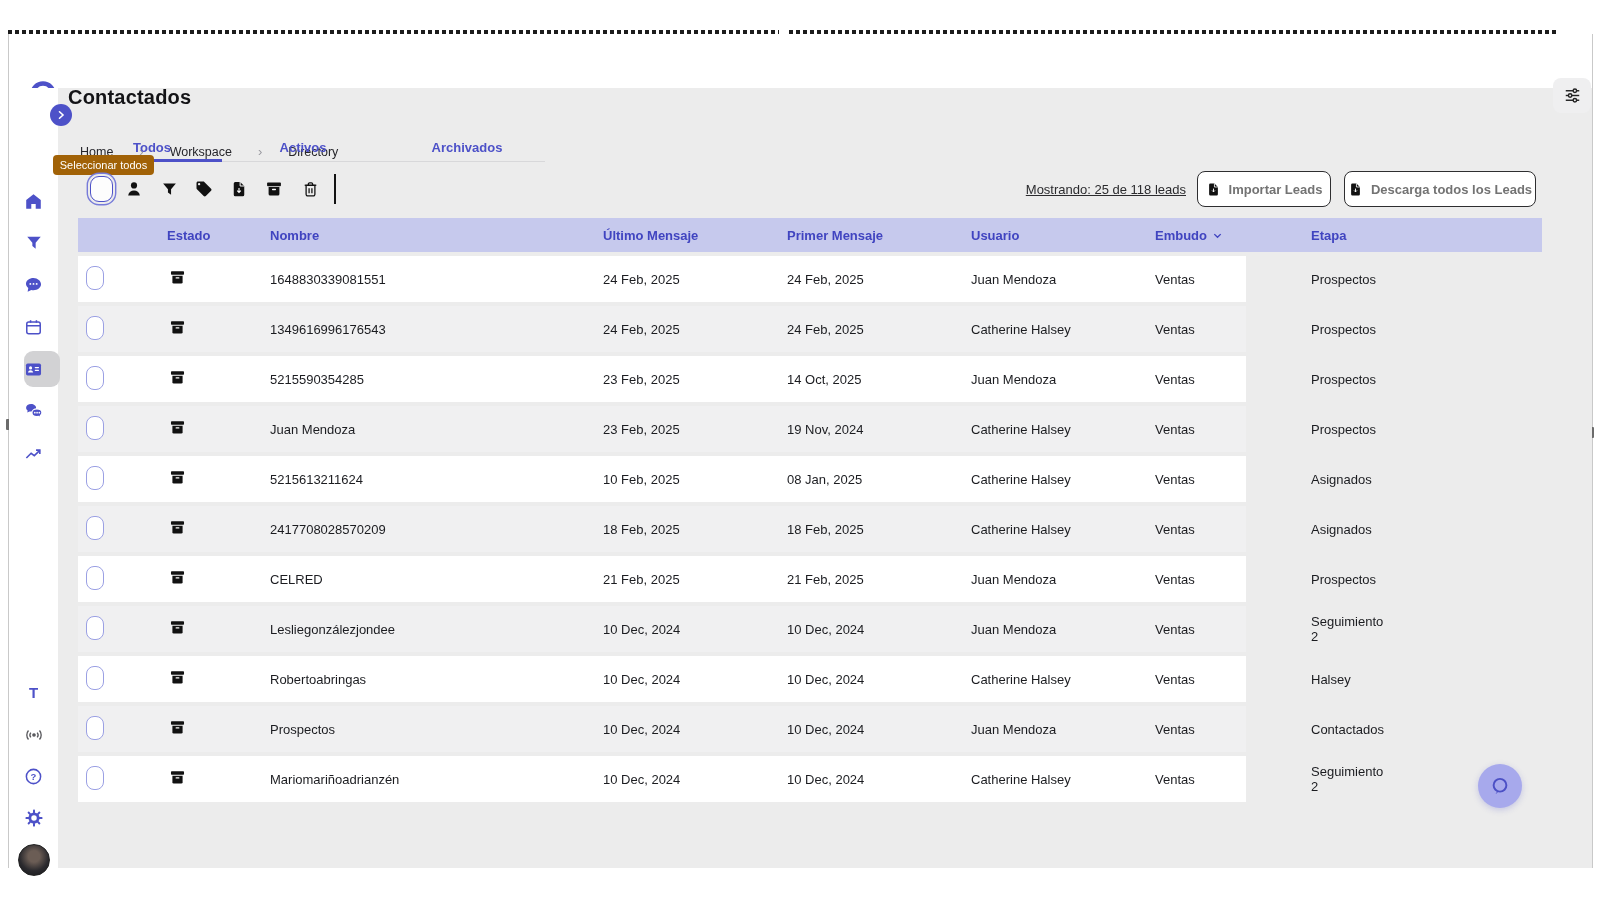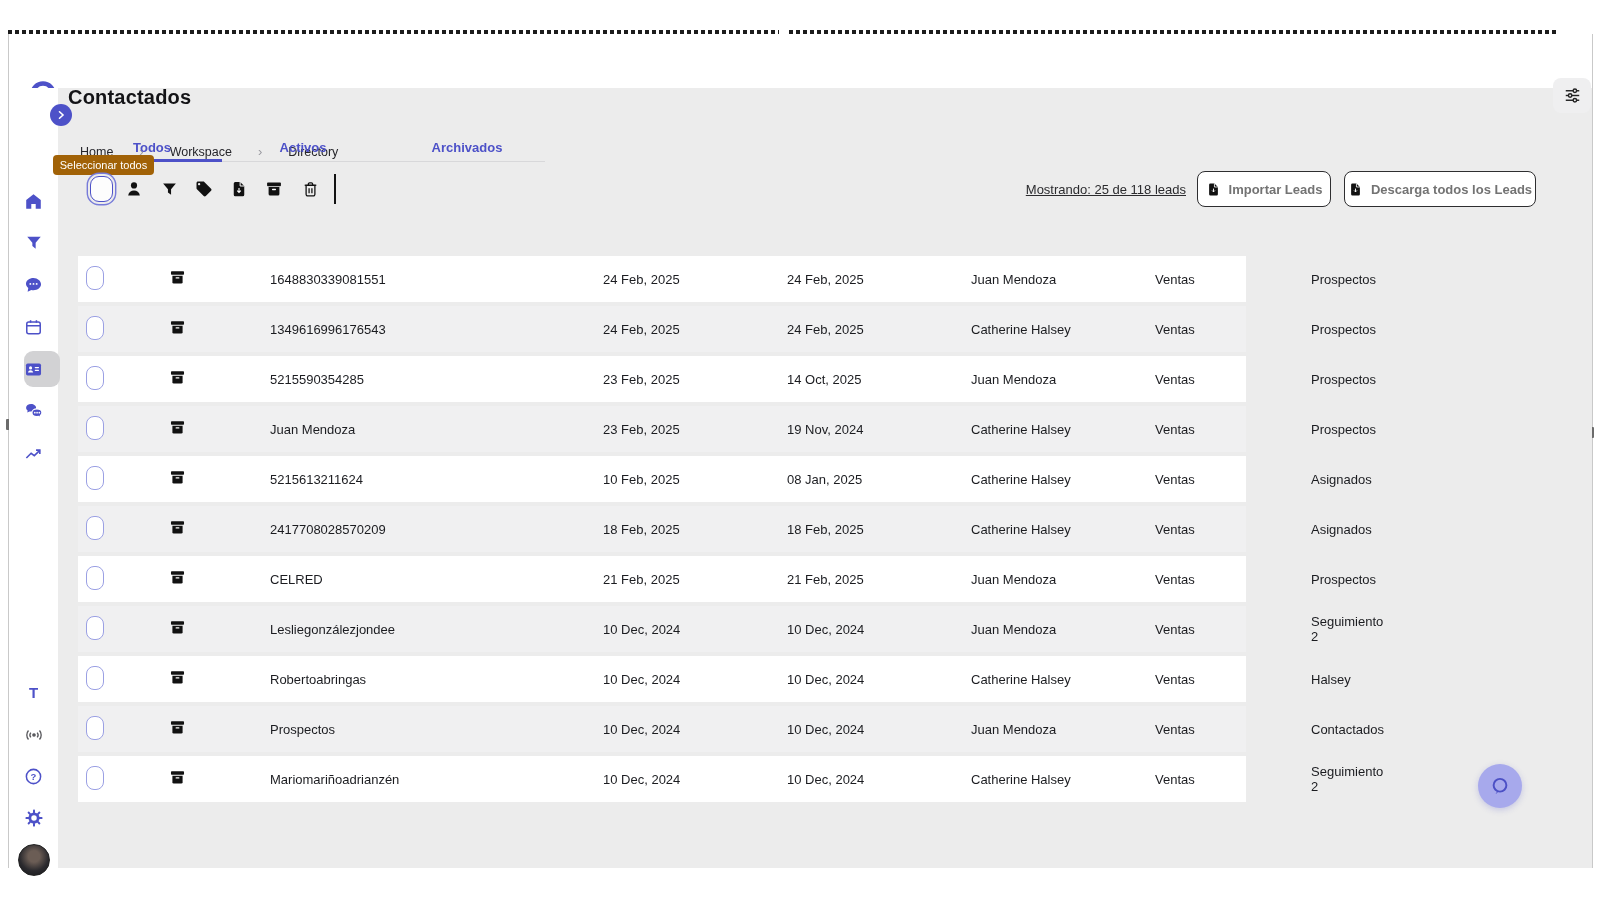--- a/index.html
+++ b/index.html
@@ -281,20 +281,35 @@
   </div>
   <div class="btn download">
     <svg width="15" height="15" viewBox="0 0 24 24">
         <path d="M13.5 2.5H7A2 2 0 0 0 5 4.5v15a2 2 0 0 0 2 2h10a2 2 0 0 0 2-2V8Z" fill="#111"></path>
         <path d="M13.5 2.5V8H19" fill="none" stroke="#fff" stroke-width="1.3"></path>
         <path d="M12 10.5v5.4M9.8 13.6l2.2 2.2 2.2-2.2" fill="none" stroke="#fff" stroke-width="1.5"></path>
       </svg>
     <span>Descarga todos los Leads</span>
   </div>
 
+  <div class="thead grid">
+    <div></div>
+    <div class="hc">Estado</div>
+    <div class="hc">Nombre</div>
+    <div class="hc">Último Mensaje</div>
+    <div class="hc">Primer Mensaje</div>
+    <div class="hc">Usuario</div>
+    <div class="hc">
+      <span>Embudo</span>
+      <svg width="11" height="11" viewBox="0 0 24 24" fill="none" stroke="#4044c0" stroke-width="3">
+          <path d="M5 9l7 7 7-7"></path>
+        </svg>
+    </div>
+    <div class="hc">Etapa</div>
+  </div>
 
   <div class="tbody">
       <div class="trow grid">
         <div class="cell c-sel"><span class="rowcb"></span></div>
         <div class="cell c-estado"><span class="arch">
             <svg width="17" height="17" viewBox="0 0 24 24">
               <rect x="2.8" y="3.2" width="18.4" height="5" rx="1" fill="#111"></rect>
               <path d="M4.8 9.4h14.4v9.2a2 2 0 0 1-2 2H6.8a2 2 0 0 1-2-2Z" fill="#111"></path>
               <rect x="9.3" y="11.6" width="5.4" height="1.9" rx=".9" fill="#fff"></rect>
             </svg>

